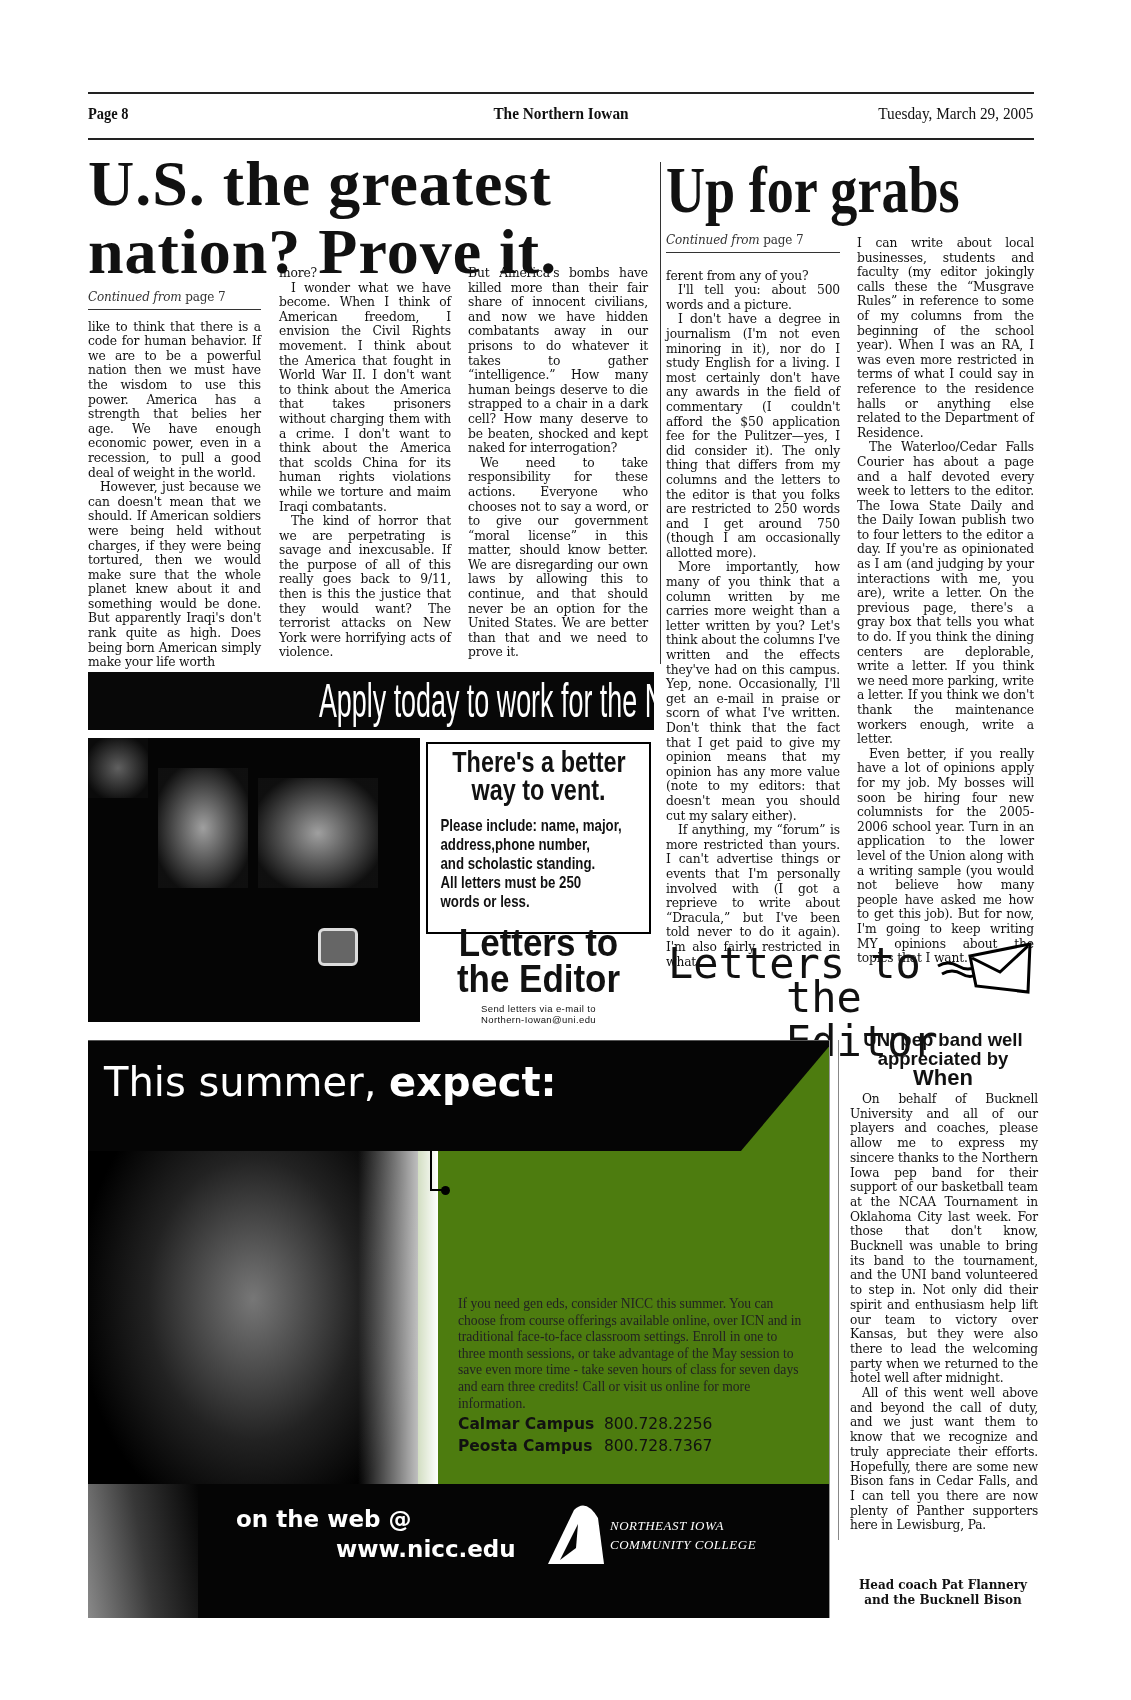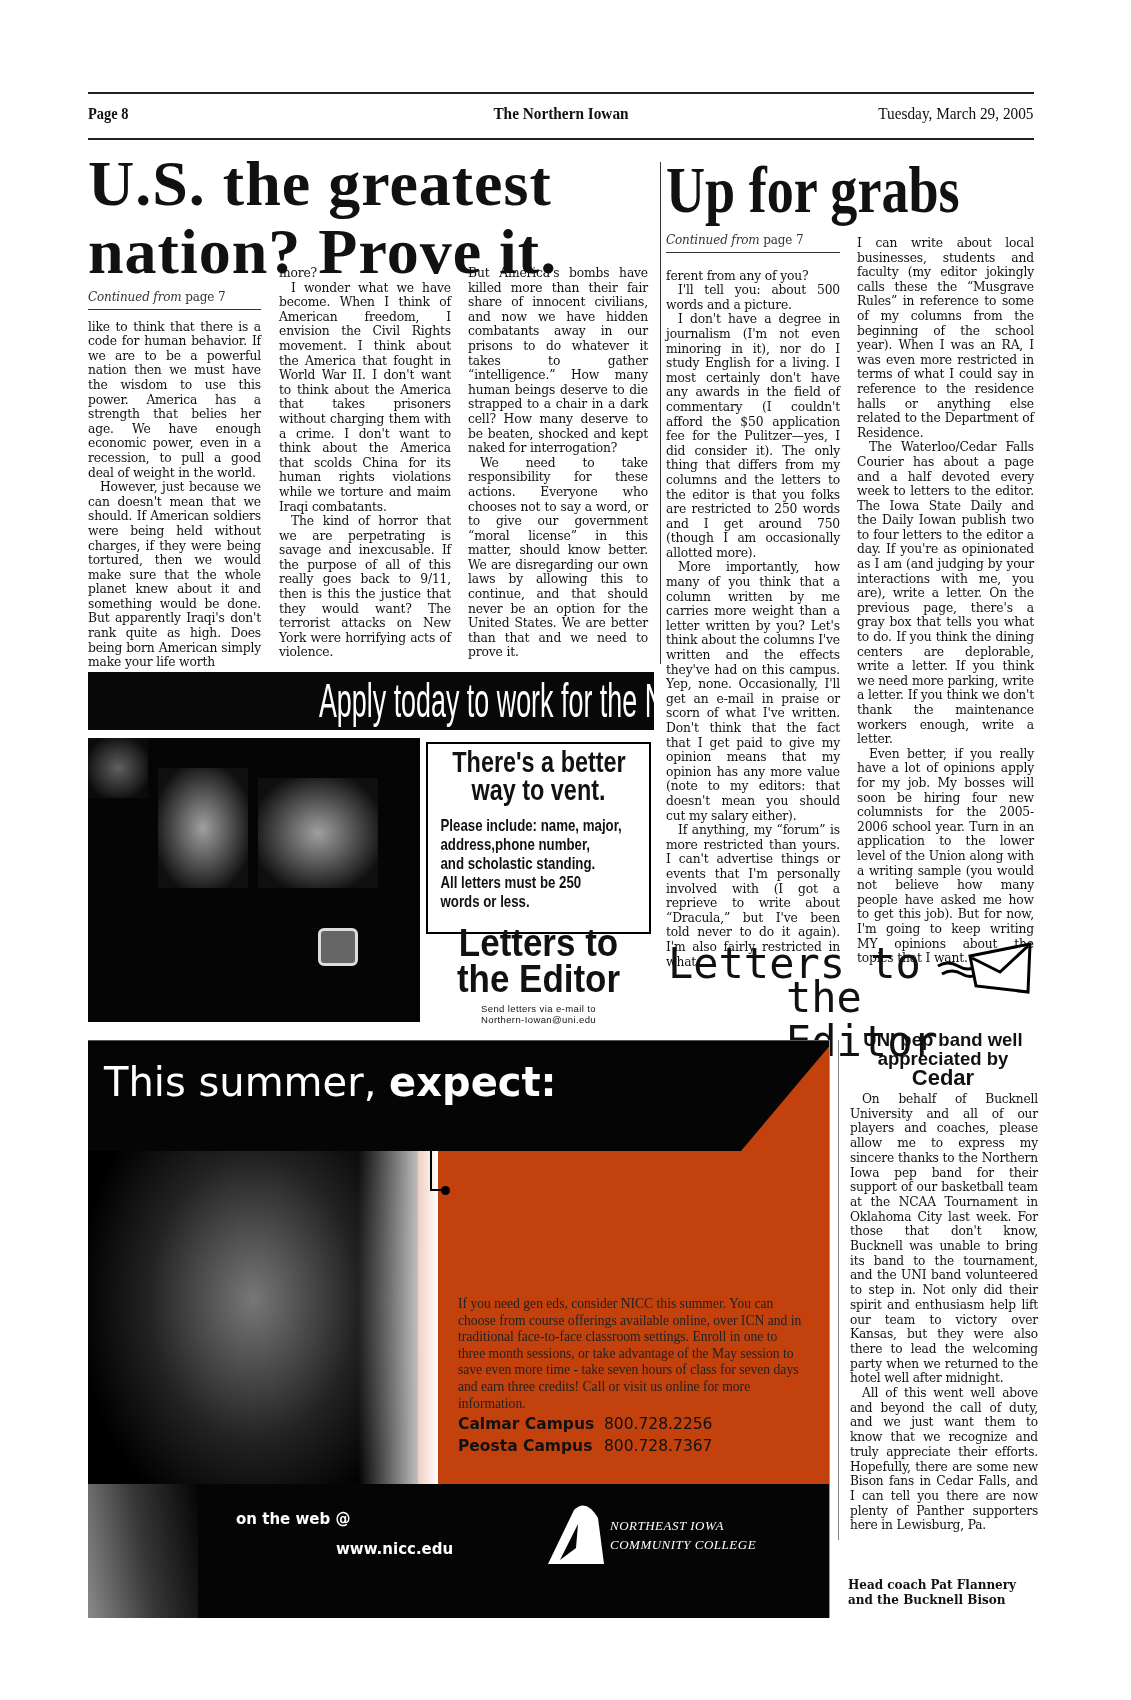--- a/index.html
+++ b/index.html
@@ -32,43 +32,43 @@
   .vent-box { position: absolute; left: 426px; top: 742px; width: 225px; height: 192px; border: 2px solid #000; background: #fff; text-align: center; font-family: "Liberation Sans", sans-serif; }
   .vent-box .big { font-weight: bold; font-size: 30px; line-height: 28px; transform: scaleX(0.78); margin-top: 4px; white-space: nowrap; }
   .vent-box .info { font-weight: bold; font-size: 17px; line-height: 19px; text-align: left; transform: scaleX(0.78); transform-origin: left; padding-left: 16px; margin-top: 12px; white-space: nowrap; }
   .vent-box .lte { font-weight: bold; font-size: 38px; line-height: 36px; margin-top: 14px; transform: scaleX(0.92); }
   .vent-box .small { font-weight: normal; font-size: 9.5px; line-height: 11px; margin-top: 6px; letter-spacing: 0.4px; }
 
   .lte-logo { position: absolute; left: 668px; top: 942px; width: 370px; height: 80px; font-family: "DejaVu Sans Mono", monospace; }
   .lte-logo .l1 { position: absolute; left: 0; top: 0; font-size: 42px; line-height: 44px; }
   .lte-logo .l2 { position: absolute; left: 118px; top: 34px; font-size: 42px; line-height: 44px; }
 
-  .ad { position: absolute; left: 88px; top: 1040px; width: 742px; height: 578px; border-top: 1px solid #555; border-right: 1px solid #999; overflow: hidden; background: #c2410c; }
+  .ad { position: absolute; left: 88px; top: 1040px; width: 742px; height: 578px; border-top: 1px solid #555; border-right: 1px solid #999; overflow: hidden; background: #4d7c0f; }
   .ad .banner { position: absolute; left: 0; top: 0; width: 742px; height: 110px; background: #050505; clip-path: polygon(0 0, 100% 0, 100% 4%, 88% 100%, 0 100%); }
   .ad .banner-text { position: absolute; left: 16px; top: 16px; color: #fff; font-family: "DejaVu Sans", sans-serif; font-size: 40px; line-height: 50px; white-space: nowrap; }
   .ad .banner-text b { font-weight: bold; }
   .ad .photo { position: absolute; left: 0; top: 110px; width: 330px; height: 370px; background: radial-gradient(ellipse at 50% 40%, #777 0%, #222 45%, #000 75%); }
   .ad .photo .glow { position: absolute; left: 270px; top: 0; width: 80px; height: 370px; background: linear-gradient(90deg, rgba(255,255,255,0) 0%, #fff 100%); }
   .ad .connector { position: absolute; left: 342px; top: 110px; width: 14px; height: 40px; border-left: 2px solid #000; border-bottom: 2px solid #000; }
   .ad .dot { position: absolute; left: 353px; top: 145px; width: 9px; height: 9px; border-radius: 50%; background: #000; }
   .ad .script { position: absolute; left: 372px; top: 118px; font-family: "DejaVu Sans", sans-serif; font-style: italic; font-size: 36px; line-height: 52px; font-weight: normal; letter-spacing: 0.5px; }
   .ad .body { position: absolute; left: 370px; top: 255px; width: 345px; font-family: "Liberation Serif", serif; font-size: 13.6px; line-height: 16.6px; color: #222; }
   .ad .campus { position: absolute; left: 370px; top: 360px; font-family: "DejaVu Sans", sans-serif; font-size: 15.5px; line-height: 22px; }
   .ad .campus .row { display: flex; }
   .ad .campus .name { font-weight: bold; width: 146px; }
   .ad .footer { position: absolute; left: 0; top: 443px; width: 742px; height: 135px; background: #050505; }
-  .ad .web { position: absolute; left: 148px; top: 20px; color: #fff; font-family: "DejaVu Sans", sans-serif; font-weight: bold; font-size: 15px; line-height: 30px; }
+  .ad .web { position: absolute; left: 148px; top: 20px; color: #fff; font-family: "DejaVu Sans", sans-serif; font-weight: bold; font-size: 23px; line-height: 30px; }
   .ad .web .url { padding-left: 100px; display: block; }
   .ad .logo { position: absolute; left: 458px; top: 20px; width: 60px; height: 62px; }
   .ad .college { position: absolute; left: 522px; top: 32px; color: #fff; font-family: "Liberation Serif", serif; font-style: italic; font-size: 13px; line-height: 19px; letter-spacing: 0.5px; }
   .ad .grain { position: absolute; left: 0; top: 443px; width: 110px; height: 135px; background: linear-gradient(80deg, #aaa 0%, #444 50%, rgba(0,0,0,0) 100%); opacity: 0.8; }
 
   .letter-head { position: absolute; left: 848px; top: 1030px; width: 190px; text-align: center; font-family: Liberation Sans, sans-serif; font-weight: bold; font-size: 18.5px; line-height: 19px; }
   .letter-head .bison { font-size: 22px; line-height: 20px; }
-  .sign { position: absolute; left: 848px; top: 1578px; width: 190px; text-align: left; font-family: "DejaVu Serif", serif; font-weight: bold; font-size: 12px; line-height: 15px; }
+  .sign { position: absolute; left: 848px; top: 1578px; width: 190px; text-align: center; font-family: "DejaVu Serif", serif; font-weight: bold; font-size: 12px; line-height: 15px; }
   .vline2 { position: absolute; left: 838px; top: 1040px; width: 1px; height: 500px; background: #888; }
 </style>
 </head>
 <body>
 
 <div class="rule" style="top:92px;"></div>
 <div class="masthead">
   <span class="left">Page 8</span>
   <span class="center">The Northern Iowan</span>
   <span class="right">Tuesday, March 29, 2005</span>
@@ -189,21 +189,21 @@
       <div>COMMUNITY COLLEGE</div>
     </div>
   </div>
   <div class="grain"></div>
 </div>
 
 <div class="vline2"></div>
 <div class="letter-head">
   <div>UNI pep band well</div>
   <div>appreciated by</div>
-  <div class="bison">Cedar</div>
+  <div class="bison">When</div>
 </div>
 <div class="col" style="left:850px; top:1092px; width:188px; font-size:12.2px; line-height:14.7px;">
   <p>On behalf of Bucknell University and all of our players and coaches, please allow me to express my sincere thanks to the Northern Iowa pep band for their support of our basketball team at the NCAA Tournament in Oklahoma City last week. For those that don't know, Bucknell was unable to bring its band to the tournament, and the UNI band volunteered to step in. Not only did their spirit and enthusiasm help lift our team to victory over Kansas, but they were also there to lead the welcoming party when we returned to the hotel well after midnight.</p>
   <p>All of this went well above and beyond the call of duty, and we just want them to know that we recognize and truly appreciate their efforts. Hopefully, there are some new Bison fans in Cedar Falls, and I can tell you there are now plenty of Panther supporters here in Lewisburg, Pa.</p>
 </div>
 <div class="sign">
   <div>Head coach Pat Flannery</div>
   <div>and the Bucknell Bison</div>
 </div>
 

